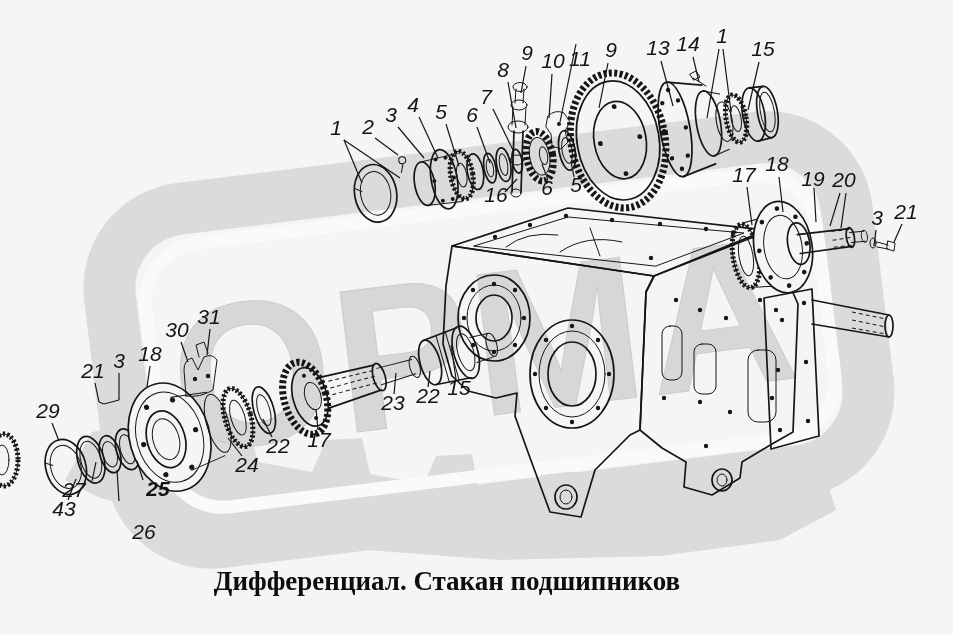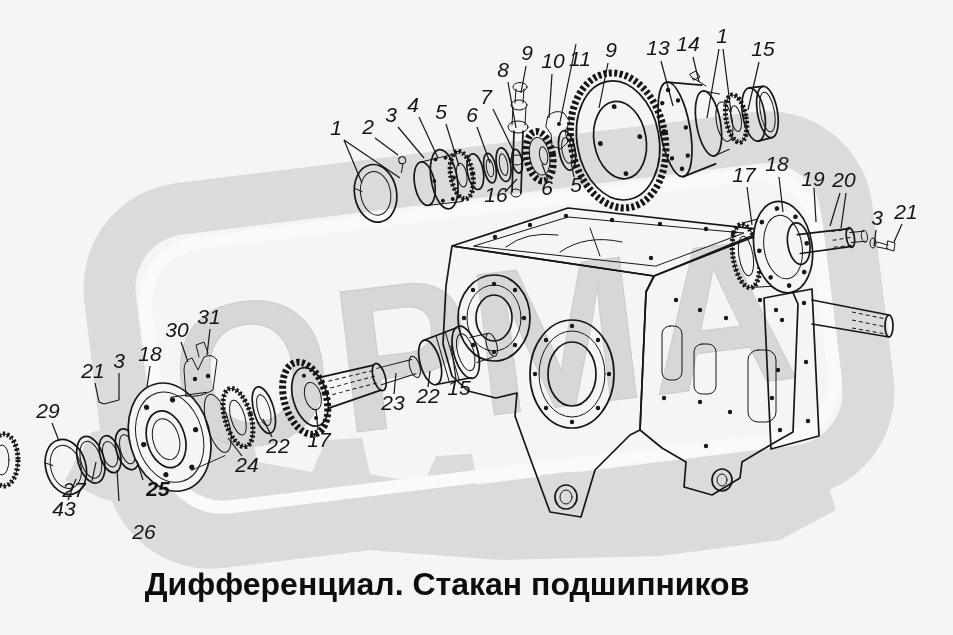--- a/index.html
+++ b/index.html
@@ -5,21 +5,21 @@
   html,body{margin:0;padding:0;background:#f5f5f5;width:953px;height:635px;overflow:hidden;}
   #stage{position:relative;width:953px;height:635px;background:#f5f5f5;font-family:"Liberation Sans",sans-serif;}
   #art{position:absolute;left:0;top:0;}
   .callout{
     position:absolute;transform:translate(-50%,-55%);
     font-family:"Liberation Sans",sans-serif;font-style:italic;font-weight:normal;
     font-size:21px;color:#141414;line-height:1;white-space:nowrap;pointer-events:none;
   }
   #title{
     position:absolute;left:0;top:566px;width:894px;text-align:center;
-    font-family:Liberation Sans, sans-serif;font-weight:bold;font-size:32px;color:#0d0d0d;
+    font-family:Liberation Serif, serif;font-weight:bold;font-size:27px;color:#0d0d0d;
   }
   
   .s1{fill:none;stroke:#161616;stroke-width:1.7;stroke-linejoin:round;stroke-linecap:round;}
   .s2{fill:none;stroke:#161616;stroke-width:1;stroke-linejoin:round;stroke-linecap:round;}
   .sfill{fill:#f5f5f5;stroke:#161616;stroke-width:1.7;}
   .tooth{fill:none;stroke:#161616;stroke-width:7;stroke-dasharray:3 2.4;}
   .roll{fill:none;stroke:#161616;stroke-width:5;stroke-dasharray:2.2 2.1;}
   .dsh{fill:none;stroke:#161616;stroke-width:1;stroke-dasharray:4 3;}
   .dot{fill:#161616;stroke:none;}
   .wmfill{fill:#dbdbdb;stroke:none;}

